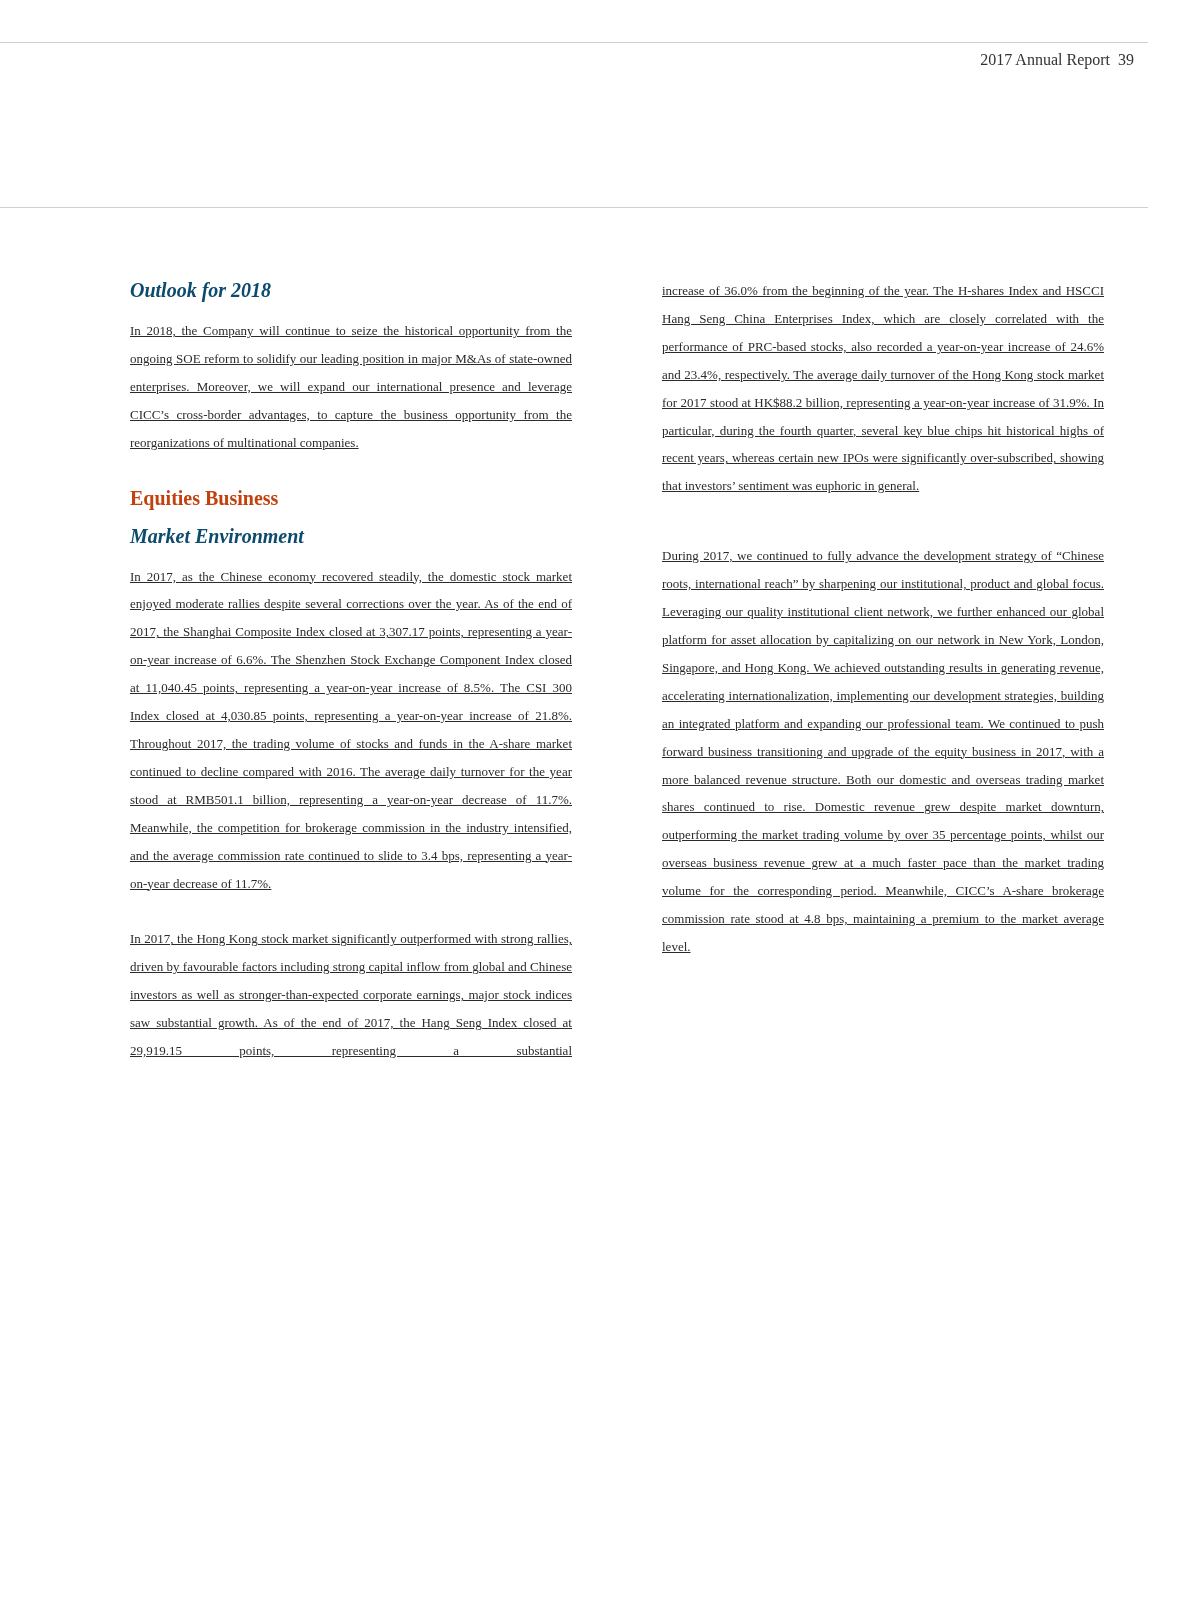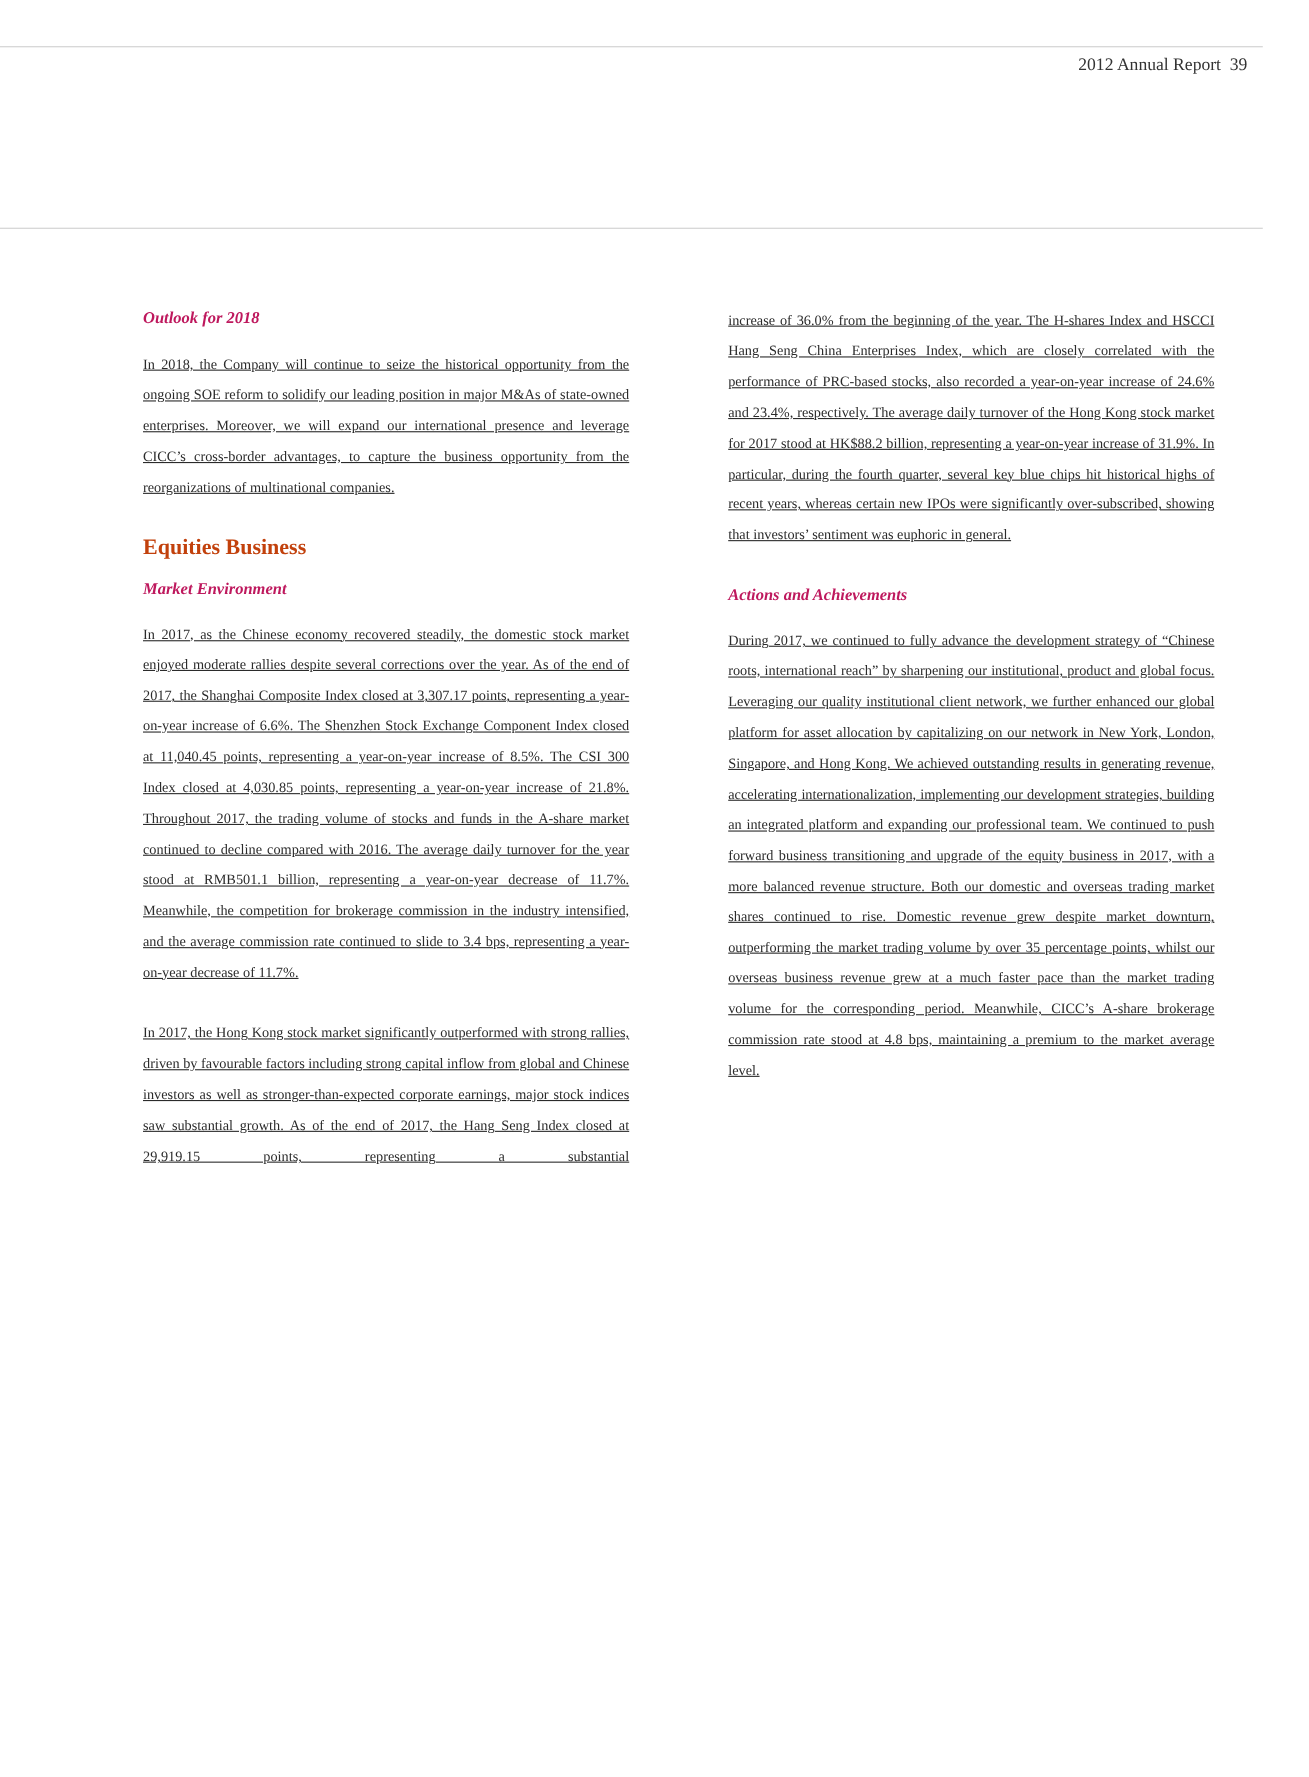--- a/index.html
+++ b/index.html
@@ -7,47 +7,46 @@
          font-family: "Liberation Serif", "DejaVu Serif", serif; color: #2b2b2b; }
   .rule { position: absolute; left: 0; width: 1148px; height: 1px; background: #cfcfcf; }
   #rule-top { top: 42px; }
   #rule-bottom { top: 207px; }
   .header { position: absolute; top: 51px; right: 56px; font-size: 16px; color: #333; white-space: nowrap; }
   .header .page-num { margin-left: 8px; }
   .col { position: absolute; top: 277px; width: 442px; }
   #col-left { left: 130px; }
   #col-right { left: 662px; }
   p { margin: 0; font-size: 13px; line-height: 27.9px; text-align: justify; text-align-last: left; text-decoration: underline; }
-  .h-italic { font-style: italic; font-weight: bold; color: #be185d; font-size: 15px; line-height: 26px; margin: 0; }
+  .h-italic { font-style: italic; font-weight: bold; color: #0c4a6e; font-size: 20px; line-height: 26px; margin: 0; }
   .h-gold { font-weight: bold; color: #c2410c; font-size: 20px; line-height: 26px; margin: 0; }
   .gap-s { height: 14px; }
   .gap-m { height: 28px; }
 </style>
 </head>
 <body>
 
 <div class="rule" id="rule-top"></div>
 <div class="header">
-  <span>2012 Annual Report</span><span class="page-num">39</span>
+  <span>2017 Annual Report</span><span class="page-num">39</span>
 </div>
 <div class="rule" id="rule-bottom"></div>
 
 <div class="col" id="col-left">
   <h2 class="h-italic">Outlook for 2018</h2>
   <div class="gap-s"></div>
   <p>In 2018, the Company will continue to seize the historical opportunity from the ongoing SOE reform to solidify our leading position in major M&amp;As of state-owned enterprises. Moreover, we will expand our international presence and leverage CICC’s cross-border advantages, to capture the business opportunity from the reorganizations of multinational companies.</p>
   <div class="gap-m"></div>
   <h2 class="h-gold">Equities Business</h2>
   <div style="height:12px"></div>
   <h3 class="h-italic">Market Environment</h3>
   <div class="gap-s"></div>
   <p>In 2017, as the Chinese economy recovered steadily, the domestic stock market enjoyed moderate rallies despite several corrections over the year. As of the end of 2017, the Shanghai Composite Index closed at 3,307.17 points, representing a year-on-year increase of 6.6%. The Shenzhen Stock Exchange Component Index closed at 11,040.45 points, representing a year-on-year increase of 8.5%. The CSI 300 Index closed at 4,030.85 points, representing a year-on-year increase of 21.8%. Throughout 2017, the trading volume of stocks and funds in the A-share market continued to decline compared with 2016. The average daily turnover for the year stood at RMB501.1 billion, representing a year-on-year decrease of 11.7%. Meanwhile, the competition for brokerage commission in the industry intensified, and the average commission rate continued to slide to 3.4 bps, representing a year-on-year decrease of 11.7%.</p>
   <div class="gap-m"></div>
   <p style="text-align-last: justify;">In 2017, the Hong Kong stock market significantly outperformed with strong rallies, driven by favourable factors including strong capital inflow from global and Chinese investors as well as stronger-than-expected corporate earnings, major stock indices saw substantial growth. As of the end of 2017, the Hang Seng Index closed at 29,919.15 points, representing a substantial</p>
 </div>
 
 <div class="col" id="col-right">
   <p>increase of 36.0% from the beginning of the year. The H-shares Index and HSCCI Hang Seng China Enterprises Index, which are closely correlated with the performance of PRC-based stocks, also recorded a year-on-year increase of 24.6% and 23.4%, respectively. The average daily turnover of the Hong Kong stock market for 2017 stood at HK$88.2 billion, representing a year-on-year increase of 31.9%. In particular, during the fourth quarter, several key blue chips hit historical highs of recent years, whereas certain new IPOs were significantly over-subscribed, showing that investors’ sentiment was euphoric in general.</p>
   <div class="gap-m"></div>
-  <h3 class="h-italic">Actions and Achievements</h3>
   <div class="gap-s"></div>
   <p>During 2017, we continued to fully advance the development strategy of “Chinese roots, international reach” by sharpening our institutional, product and global focus. Leveraging our quality institutional client network, we further enhanced our global platform for asset allocation by capitalizing on our network in New York, London, Singapore, and Hong Kong. We achieved outstanding results in generating revenue, accelerating internationalization, implementing our development strategies, building an integrated platform and expanding our professional team. We continued to push forward business transitioning and upgrade of the equity business in 2017, with a more balanced revenue structure. Both our domestic and overseas trading market shares continued to rise. Domestic revenue grew despite market downturn, outperforming the market trading volume by over 35 percentage points, whilst our overseas business revenue grew at a much faster pace than the market trading volume for the corresponding period. Meanwhile, CICC’s A-share brokerage commission rate stood at 4.8 bps, maintaining a premium to the market average level.</p>
 </div>
 
 </body></html>

